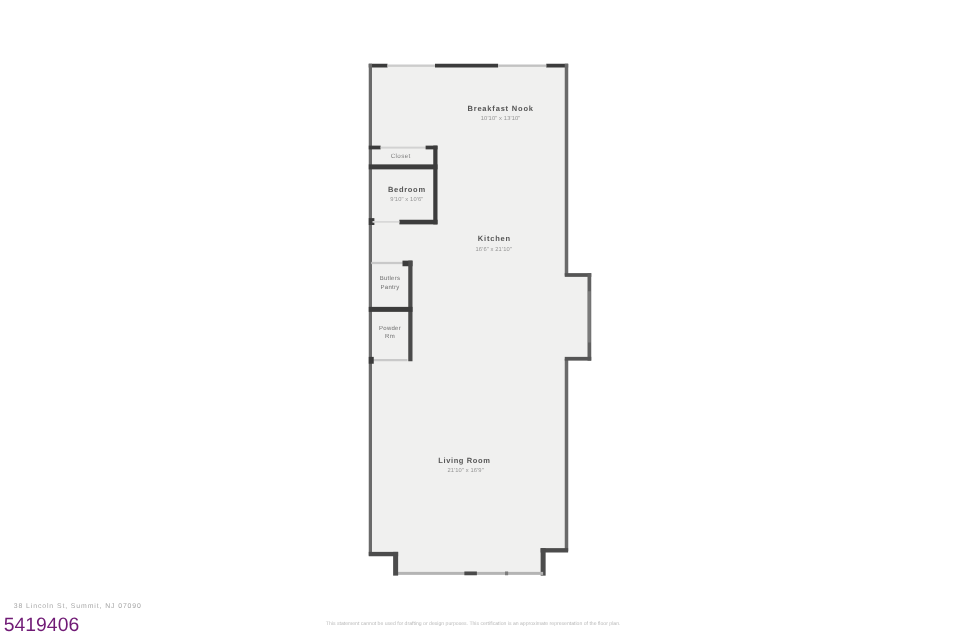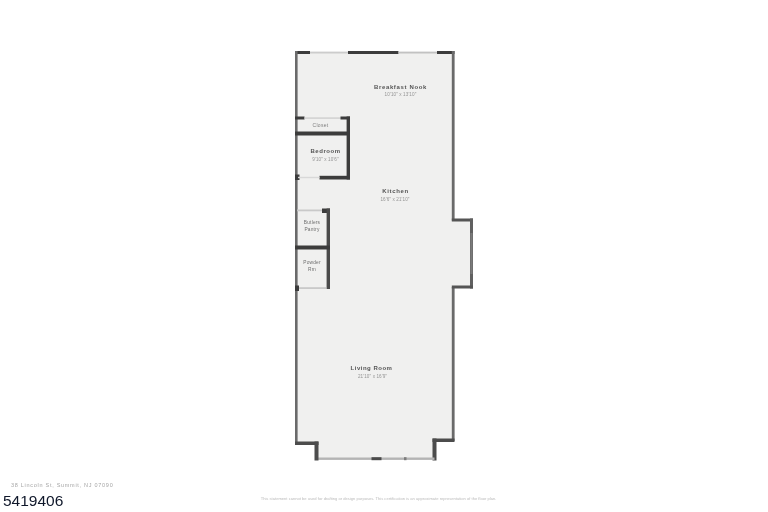--- a/index.html
+++ b/index.html
@@ -1,19 +1,19 @@
 <!DOCTYPE html>
 <html><head>
 <meta charset="utf-8">
 <style>
   html,body{margin:0;padding:0;}
   body{width:768px;height:512px;background:#ffffff;font-family:"Liberation Sans",sans-serif;overflow:hidden;position:relative;}
   .plan{position:absolute;left:0;top:0;}
   .footer-addr{position:absolute;left:11px;top:482px;font-size:5.5px;color:#a6a6a6;letter-spacing:0.72px;}
-  .footer-id{position:absolute;left:3px;top:492px;font-size:15.5px;color:#0f172a;}
+  .footer-id{position:absolute;left:3px;top:492px;font-size:15.5px;color:#701a75;}
   .footer-disc{position:absolute;left:0;top:495.5px;width:757px;text-align:center;font-size:4.1px;color:#bbbbbb;letter-spacing:0;}
 </style>
 </head>
 <body>
 
 <svg class="plan" style="filter:blur(0.35px)" width="768" height="512" viewBox="0 0 768 512">
   <g>
 
     <polygon points="296,52 453,52 453,220 471.5,220 471.5,287 453,287 453,440 434.5,440 434.5,458.8 316.5,458.8 316.5,443 296,443" fill="#f0f0ef"></polygon>
 

